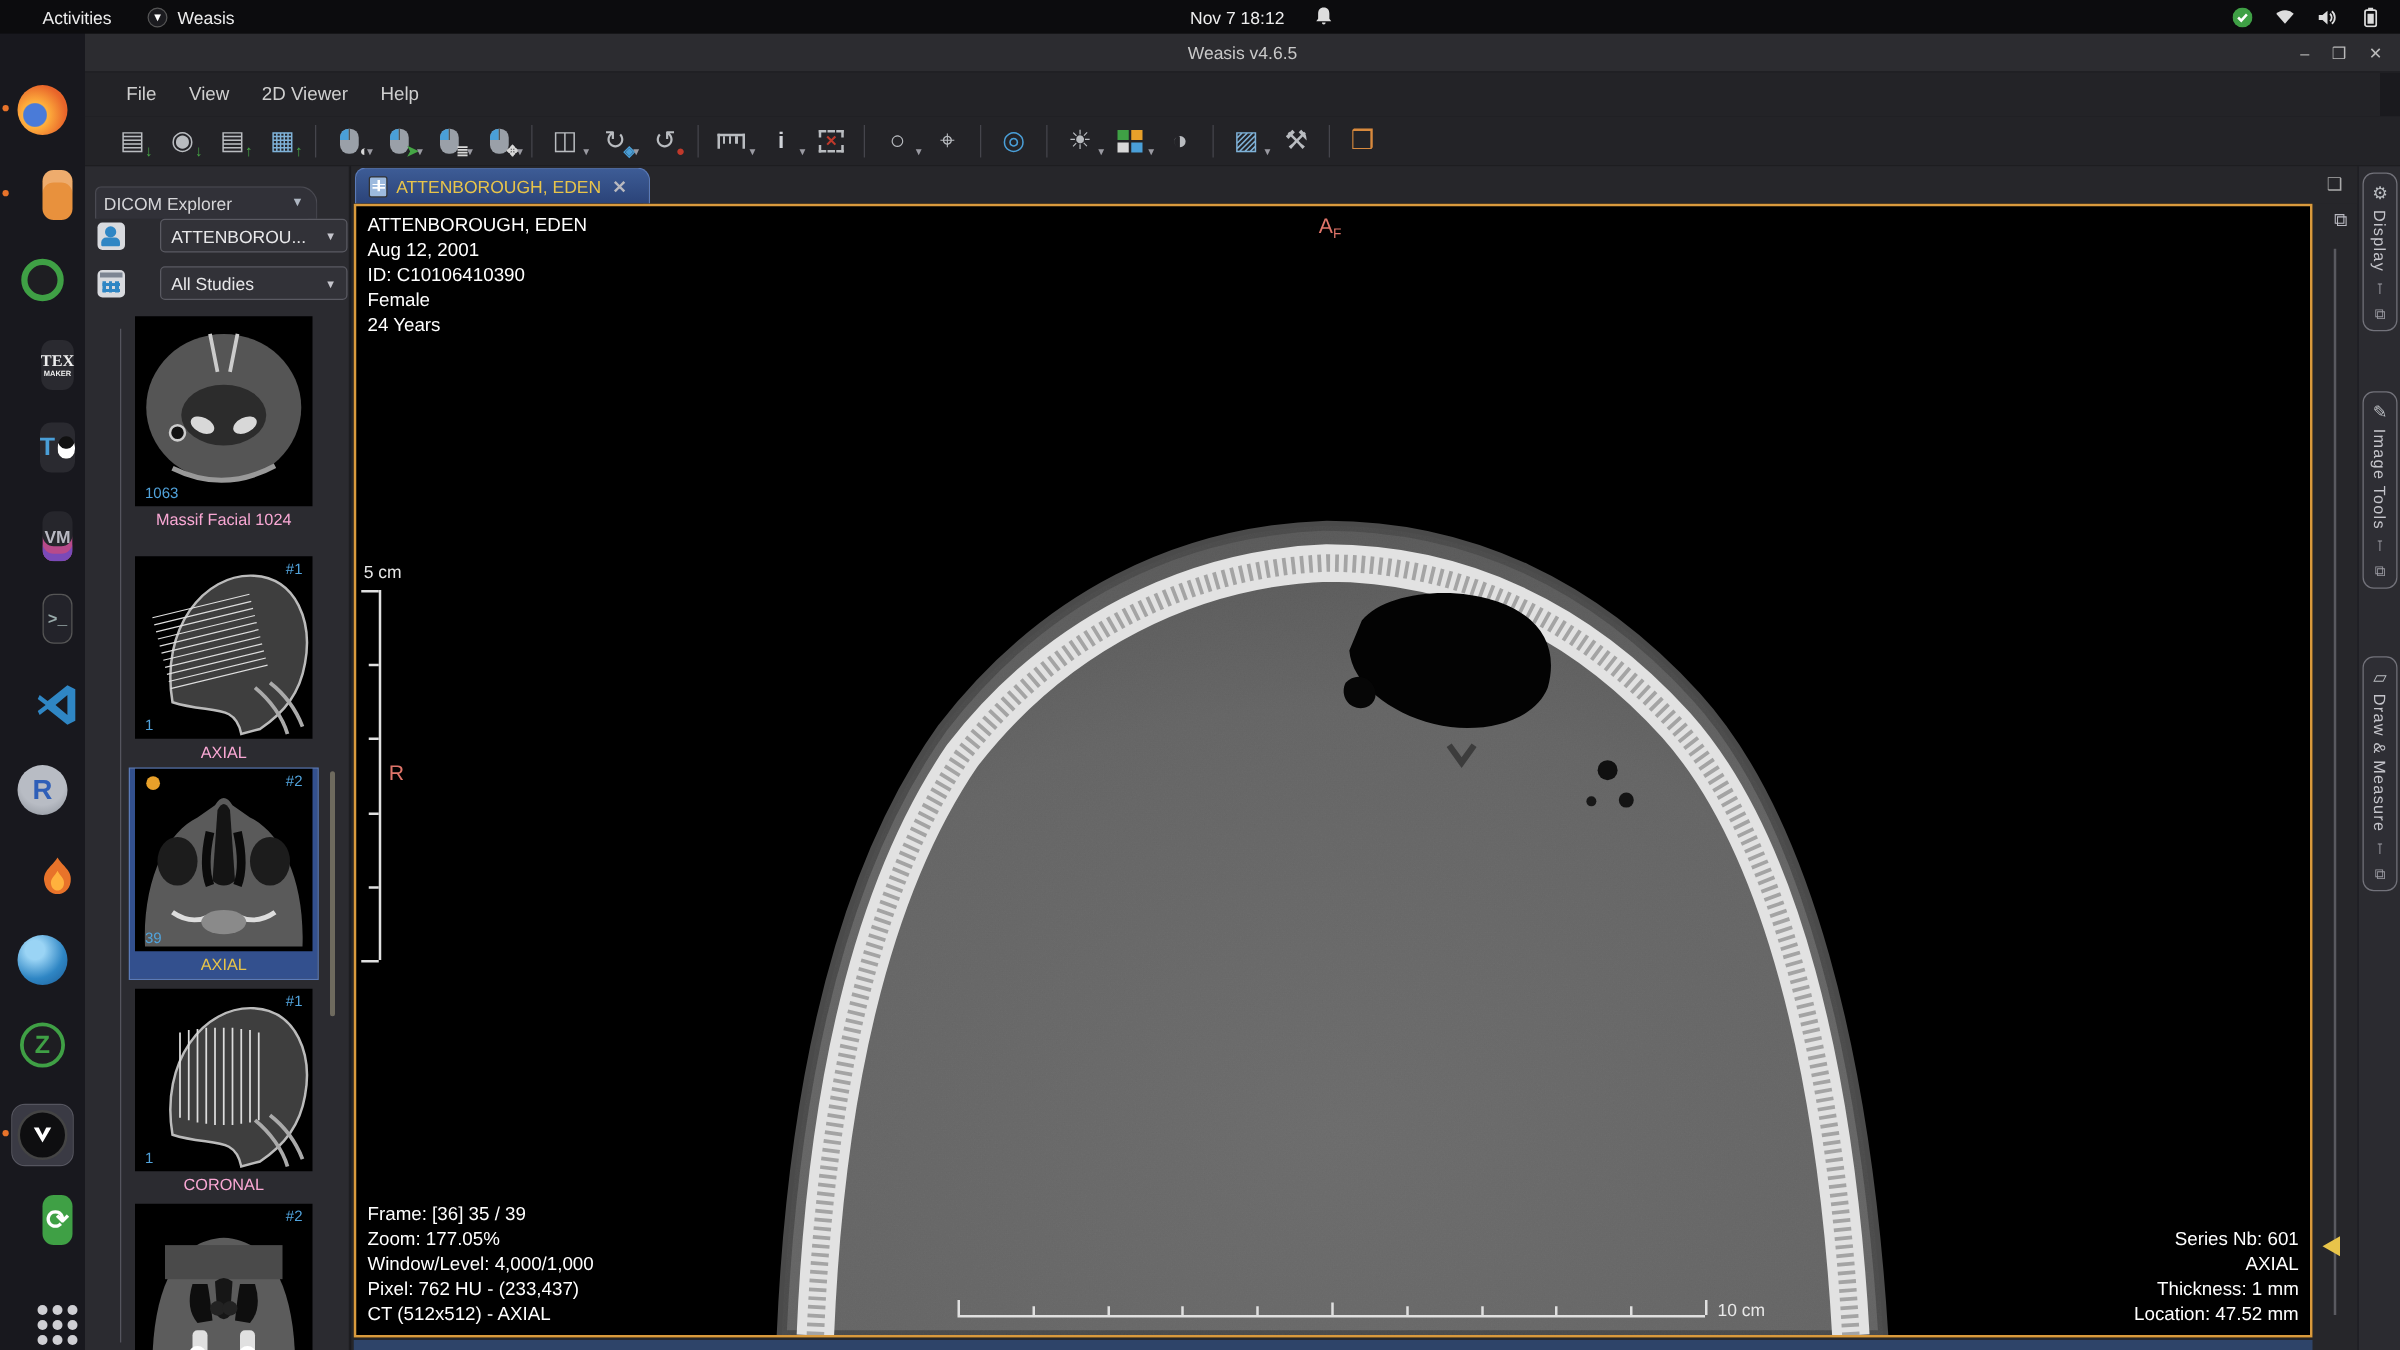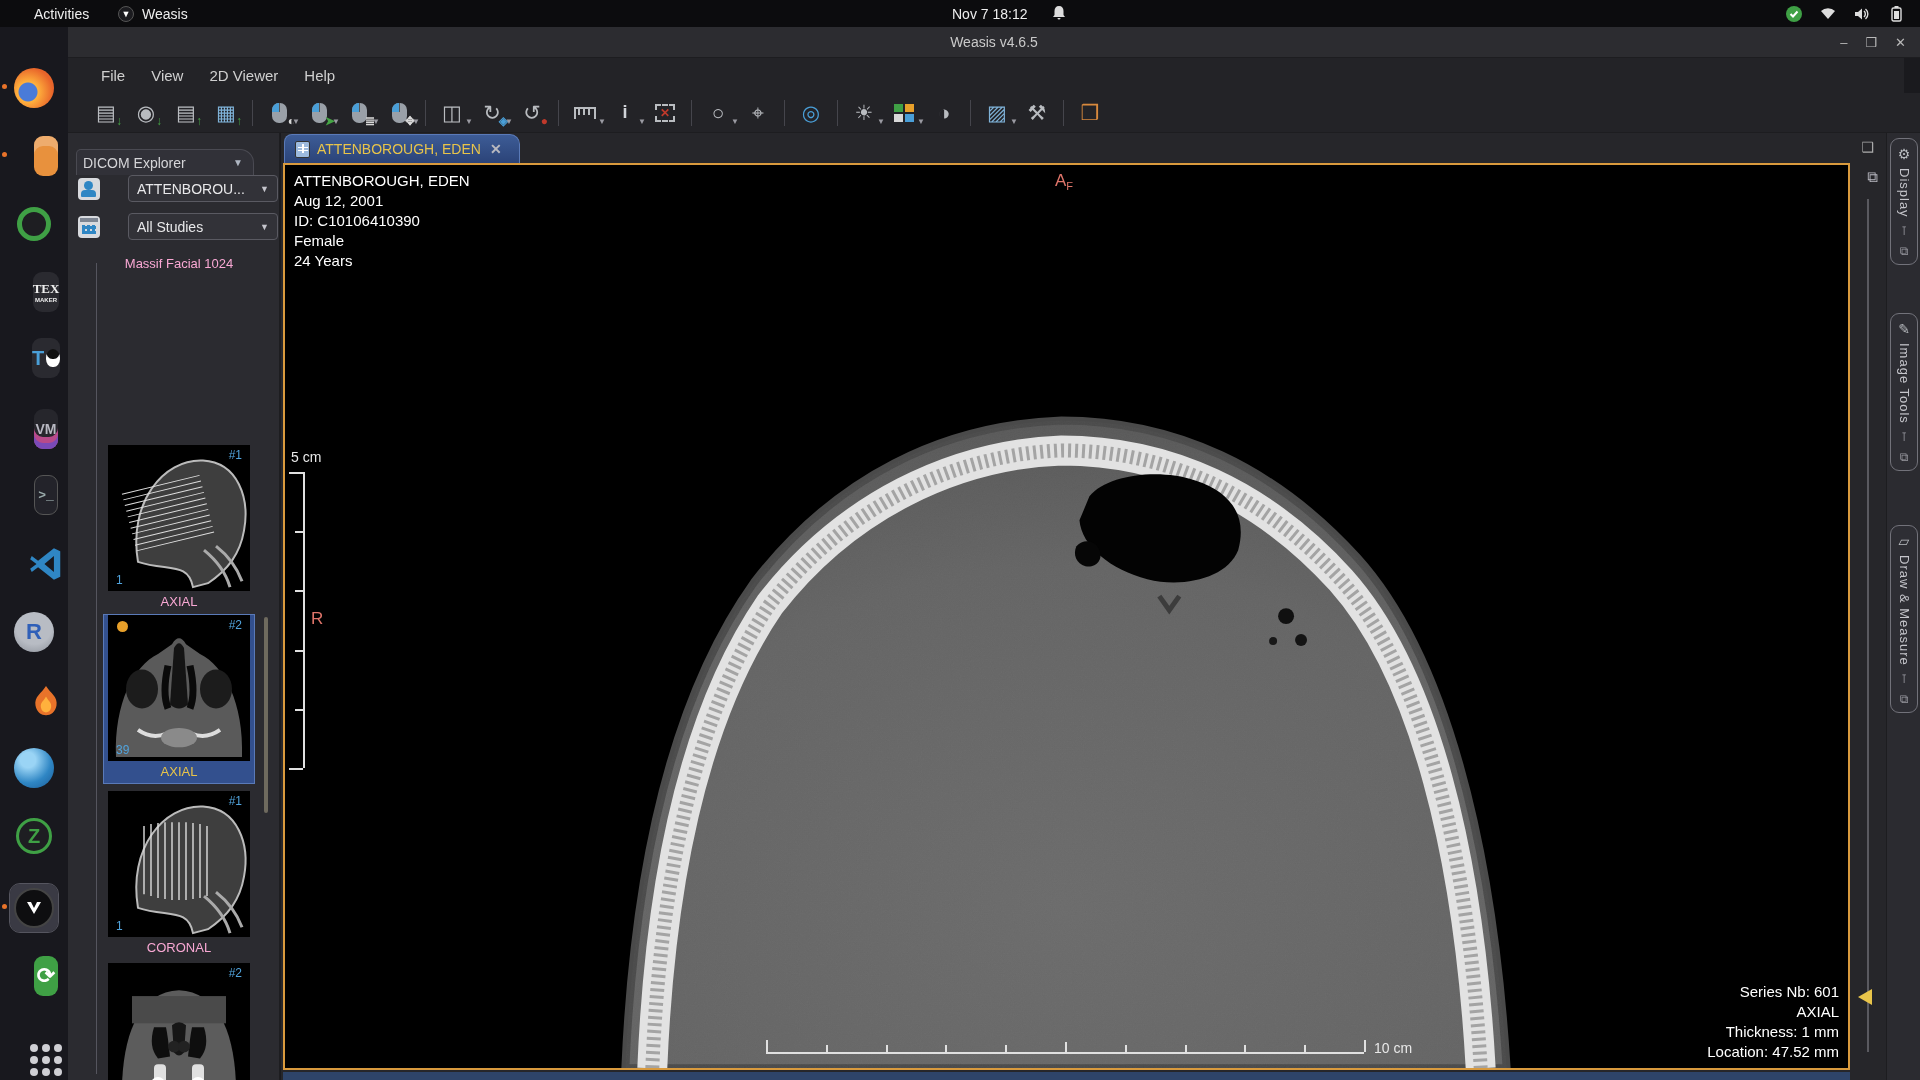--- a/index.html
+++ b/index.html
@@ -417,20 +417,29 @@
     <div class="combo-row" style="top:80px;">
       <span class="cal-ic"></span>
       <div class="combo">
         <span>All Studies</span>
         <span class="arrow">▼</span>
       </div>
     </div>
     <div id="thumb-tree-line" style="top:130px;"></div>
     <div id="thumb-list">
         <div class="thumb" style="top: 120px;">
+          <div class="thumb-img" style="height: 152px;"><svg width="142" height="152" viewBox="0 0 142 150" preserveAspectRatio="none">
+              <ellipse cx="71" cy="72" rx="62" ry="58" fill="#555"></ellipse>
+              <ellipse cx="71" cy="78" rx="34" ry="24" fill="#2c2c2c"></ellipse>
+              <ellipse cx="54" cy="86" rx="10" ry="6" fill="#d8d8d8" transform="rotate(25 54 86)"></ellipse>
+              <ellipse cx="88" cy="86" rx="10" ry="6" fill="#d8d8d8" transform="rotate(-25 88 86)"></ellipse>
+              <circle cx="34" cy="92" r="6" fill="#111" stroke="#ccc" stroke-width="2"></circle>
+              <path d="M60 14 L66 44 M82 14 L76 44" stroke="#ccc" stroke-width="3"></path>
+              <path d="M30 120 Q71 140 112 118" stroke="#999" stroke-width="4" fill="none"></path>
+            </svg><span class="num">1063</span></div>
           <div class="caption">Massif Facial 1024</div>
         </div>
         <div class="thumb" style="top: 312px;">
           <div class="thumb-img" style="height: 146px;"><svg width="142" height="146" viewBox="0 0 142 150" preserveAspectRatio="none">
               <path d="M30 120 C20 60 55 14 95 16 C130 18 142 55 136 88 C132 112 120 128 100 142 L85 146 C80 120 60 130 30 120 Z" fill="#3e3e3e" stroke="#bbb" stroke-width="2"></path>
               <path d="M96 108 C108 118 118 132 122 146 M108 104 C118 112 128 124 134 140" stroke="#aaa" stroke-width="3" fill="none"></path>
               <g stroke="#ddd" stroke-width="1" transform="rotate(-14 60 70)">
                 <path d="M20 40 H100 M20 46 H100 M20 52 H100 M20 58 H100 M20 64 H100 M20 70 H100 M20 76 H100 M20 82 H100 M20 88 H100 M20 94 H100 M20 100 H100"></path>
               </g>
             </svg><span class="badge">#1</span><span class="num">1</span></div>
@@ -519,20 +528,27 @@
         <path d="M 876,432 L 886,446 L 896,432" fill="none" stroke="#3c3c3c" stroke-width="5"></path>
       </svg>
 
       <div class="ovl tl" id="ovl-tl">
           <div>ATTENBOROUGH, EDEN</div>
           <div>Aug 12, 2001</div>
           <div>ID: C10106410390</div>
           <div>Female</div>
           <div>24 Years</div>
         </div>
+      <div class="ovl bl" id="ovl-bl">
+          <div>Frame: [36] 35 / 39</div>
+          <div>Zoom: 177.05%</div>
+          <div>Window/Level: 4,000/1,000</div>
+          <div>Pixel: 762 HU - (233,437)</div>
+          <div>CT (512x512) - AXIAL</div>
+        </div>
       <div class="ovl br" id="ovl-br">
           <div>Series Nb: 601</div>
           <div>AXIAL</div>
           <div>Thickness: 1 mm</div>
           <div>Location: 47.52 mm</div>
         </div>
 
       <div class="marker" style="left:770px; top:6px;">
         <span>A</span><sub>F</sub>
       </div>

